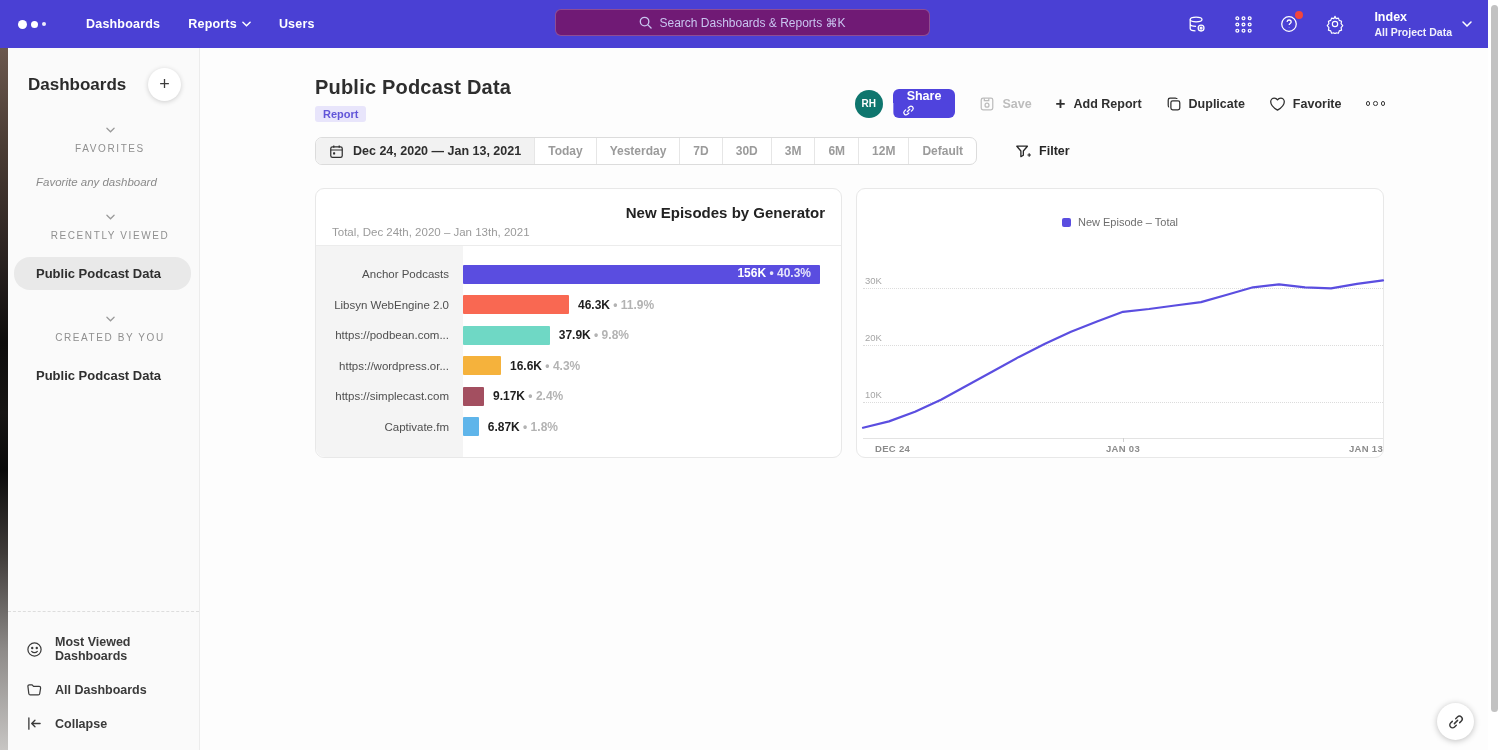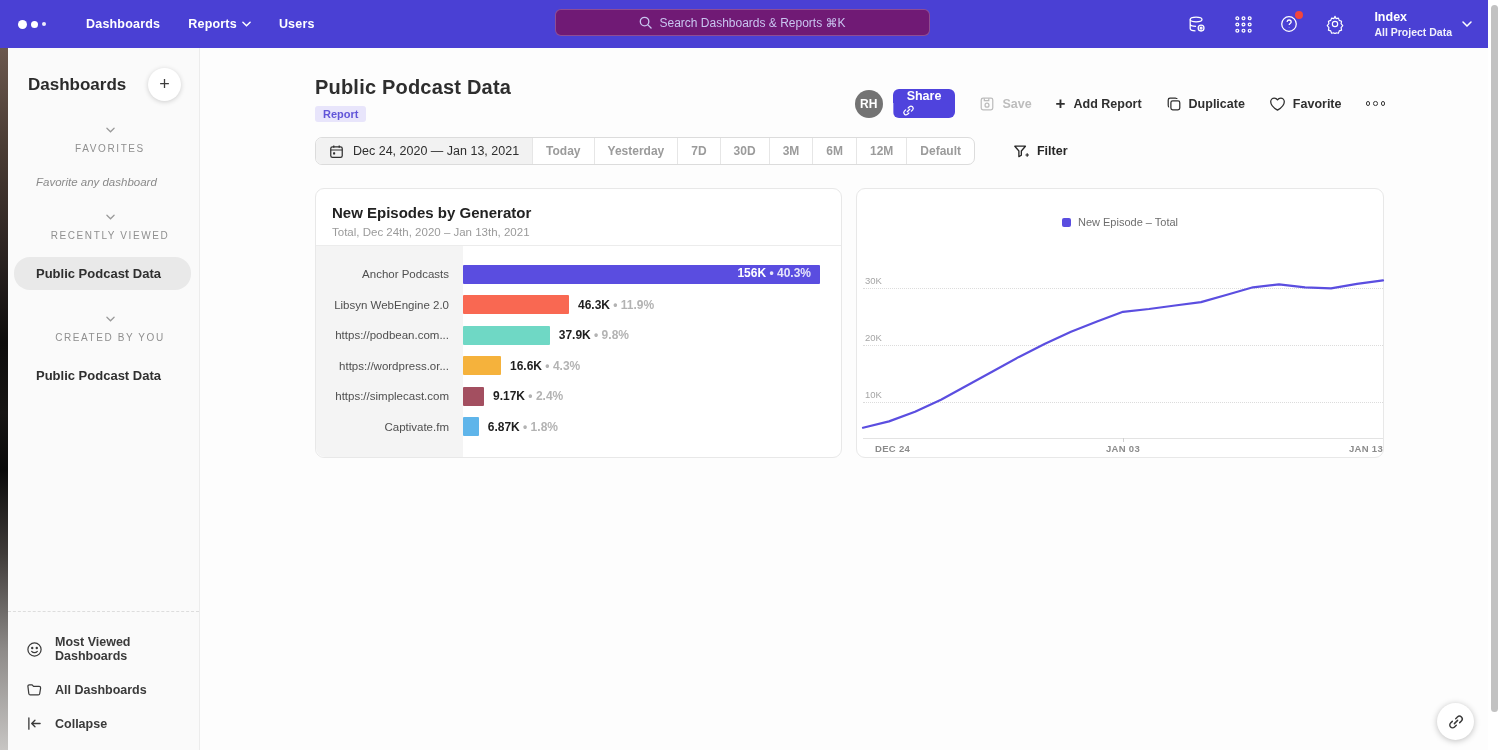--- a/index.html
+++ b/index.html
@@ -38,43 +38,43 @@
   .sb-item.selected { background:#e9e9e9; }
   .sb-footer { position:absolute; left:0; bottom:0; width:100%; padding:14px 0 10px 0; border-top:1px dashed #ddd; }
   .sb-foot-item { display:flex; align-items:center; gap:12px; padding:9px 0 9px 18px; font-size:12.5px; font-weight:700; color:#3a3a3a; cursor:pointer; }
   .sb-foot-item svg { stroke:#3a3a3a; flex:none; }
 
   
   .main { position:absolute; left:200px; top:48px; width:1288px; height:702px; }
   .page-title { position:absolute; left:115px; top:28px; font-size:20px; font-weight:700; letter-spacing:.2px; }
   .badge { position:absolute; left:115px; top:58px; background:#e8e5fb; color:#6155d8; font-size:11px; font-weight:600; padding:2px 8px; border-radius:3px; }
   .actions { position:absolute; right:103px; top:41px; display:flex; align-items:center; gap:24px; }
-  .avatar { width:28px; height:28px; border-radius:50%; background:#737373; color:#fff; font-size:12px; font-weight:700; display:flex; align-items:center; justify-content:center; }
+  .avatar { width:28px; height:28px; border-radius:50%; background:#0f766e; color:#fff; font-size:10px; font-weight:700; display:flex; align-items:center; justify-content:center; }
   .share-btn { display:flex; height:29px; background:#4f43dd; border-radius:6px; overflow:hidden; cursor:pointer; border:none; margin-left:-14px;flex-direction:column; }
   .share-main { color:#fff; font-size:12.5px; font-weight:700; padding:0 14px; display:flex; align-items:center; }
   .share-link { width:30px; display:flex; align-items:center; justify-content:center; border-left:1px solid rgba(255,255,255,.35); }
   .act { display:flex; align-items:center; gap:7px; font-size:12.5px; font-weight:700; color:#2f2f2f; cursor:pointer; background:none; border:none; font-family:inherit; }
   .act.disabled { color:#bdbdbd; cursor:default; }
   .act svg { flex:none; }
   .more-dots { display:flex; gap:3px; cursor:pointer; padding:4px 0; }
   .more-dots i { width:4.5px; height:4.5px; border:1.4px solid #3a3a3a; border-radius:50%; display:block; }
 
   
   .toolbar { position:absolute; left:115px; top:89px; display:flex; align-items:center; }
   .seg-ctl { display:flex; align-items:stretch; height:28px; border:1px solid #dcdcdc; border-radius:7px; background:#fff; overflow:hidden; }
-  .seg-date { display:flex; align-items:center; gap:9px; background:#f2f2f2; padding:0 13px; font-size:12.5px; font-weight:400; color:#2e2e2e; cursor:pointer; }
+  .seg-date { display:flex; align-items:center; gap:9px; background:#f2f2f2; padding:0 13px; font-size:12.5px; font-weight:700; color:#2e2e2e; cursor:pointer; }
   .seg { display:flex; align-items:center; padding:0 13px; font-size:12px; font-weight:600; color:#9b9b9b; border-left:1px solid #e6e6e6; cursor:pointer; }
   .filter-btn { display:flex; align-items:center; gap:8px; margin-left:38px; font-size:12.5px; font-weight:700; color:#262626; cursor:pointer; }
 
   
   .card { position:absolute; top:140px; height:270px; background:#fff; border:1px solid #e8e8e8; border-radius:9px; }
   .card-1 { left:115px; width:527px; }
   .card-2 { left:656px; width:528px; }
   .card-head { padding:15px 16px 0 16px; height:57px; border-bottom:1px solid #ececec; }
-  .card-title { font-size:15px; font-weight:700; color:#222; }
+  .card-title { font-size:15px; font-weight:700; color:#222;text-align:right; }
   .card-sub { font-size:11.5px; color:#9a9a9a; margin-top:5px; }
 
   
   .barchart { position:relative; height:211px; border-radius:0 0 9px 9px; overflow:hidden; }
   .label-col { position:absolute; left:0; top:0; bottom:0; width:147px; background:#f4f4f4; }
   .bar-rows { position:absolute; left:0; top:13px; right:0; }
   .bar-row { display:flex; align-items:center; height:30.5px; }
   .bar-label { width:147px; flex:none; text-align:right; padding-right:14px; font-size:11.5px; color:#4f4f4f; position:relative; z-index:2; }
   .bar-wrap { display:flex; align-items:center; height:19px; flex:1; position:relative; }
   .bar { height:19px; border-radius:1px; position:relative; flex:none; }

